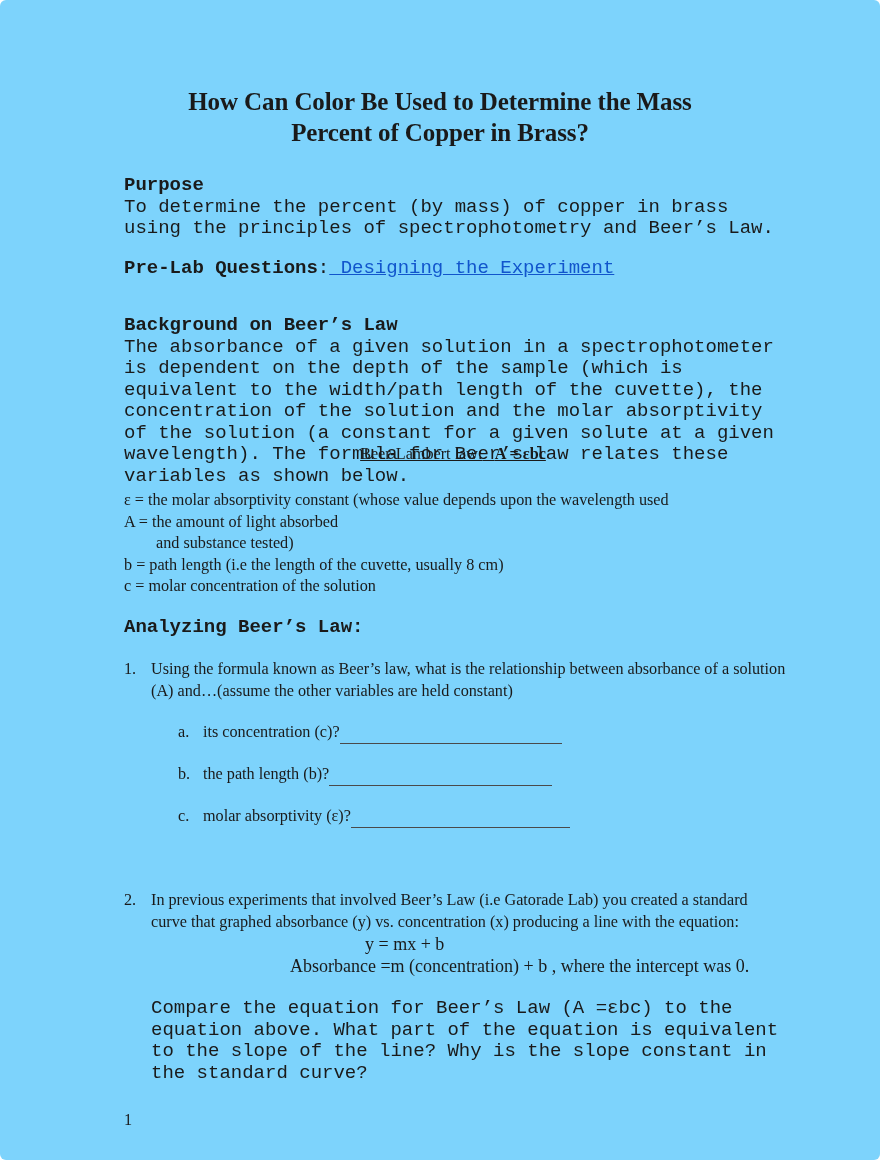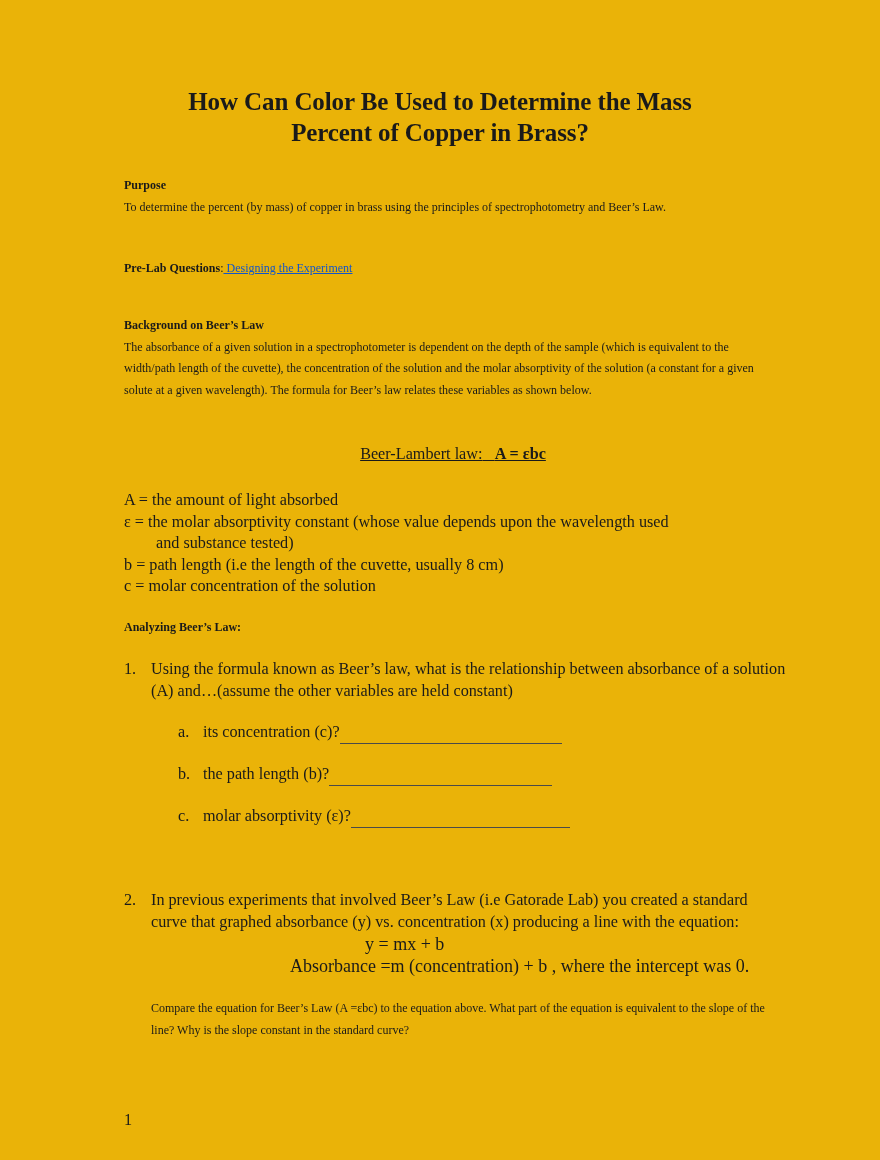--- a/index.html
+++ b/index.html
@@ -14,43 +14,45 @@
     font-family: "Liberation Serif", "DejaVu Serif", serif;
     color: #1a1a1a;
     overflow: hidden;
   }
 
   .page {
     position: absolute;
     left: 0; top: 0;
     width: 880px;
     height: 1160px;
-    background: #eab308;
+    background: #7dd3fc;
+    border-radius: 6px;
   }
 
   
   .doc-title {
     position: absolute;
     left: 124px;
     top: 86px;
     width: 632px;
     text-align: center;
     font-size: 25px;
     font-weight: bold;
     line-height: 31px;
     letter-spacing: -0.1px;
   }
 
   
   .block {
     position: absolute;
     left: 124px;
     width: 658px;
-    font-size: 12px;
-    line-height: 21.5px;
+    font-size: 19px;
+    line-height: 21.5px;
+    font-family: Liberation Mono, monospace;
   }
 
   .hd {
     font-weight: bold;
   }
 
   
   .link {
     color: #1155cc;
     text-decoration: underline;
@@ -162,22 +164,22 @@
   <div class="block" style="top:315px;">
     <div class="hd">Background on Beer’s Law</div>
     <div>The absorbance of a given solution in a spectrophotometer is dependent on the depth of the sample (which is equivalent to the width/path length of the cuvette), the concentration of the solution and the molar absorptivity of the solution (a constant for a given solute at a given wavelength). The formula for Beer’s law relates these variables as shown below.</div>
   </div>
 
   <div class="formula-center" style="top:444px;text-decoration:underline;">
     <span>Beer-Lambert law:</span>&nbsp;&nbsp;&nbsp;<span class="bold">A = εbc</span>
   </div>
 
   <div class="vardefs" style="top:490px;">
+    <div class="vline">ε = the molar absorptivity constant (whose value depends upon the wavelength used</div>
     <div class="vline">A = the amount of light absorbed</div>
-    <div class="vline">ε = the molar absorptivity constant (whose value depends upon the wavelength used</div>
     <div class="cont">and substance tested)</div>
     <div class="vline">b = path length (i.e the length of the cuvette, usually 8 cm)</div>
     <div class="vline">c = molar concentration of the solution</div>
   </div>
 
   <div class="block" style="top:617px;">
     <div class="hd">Analyzing Beer’s Law:</div>
   </div>
 
   <div class="numitem" style="top:659px;">

